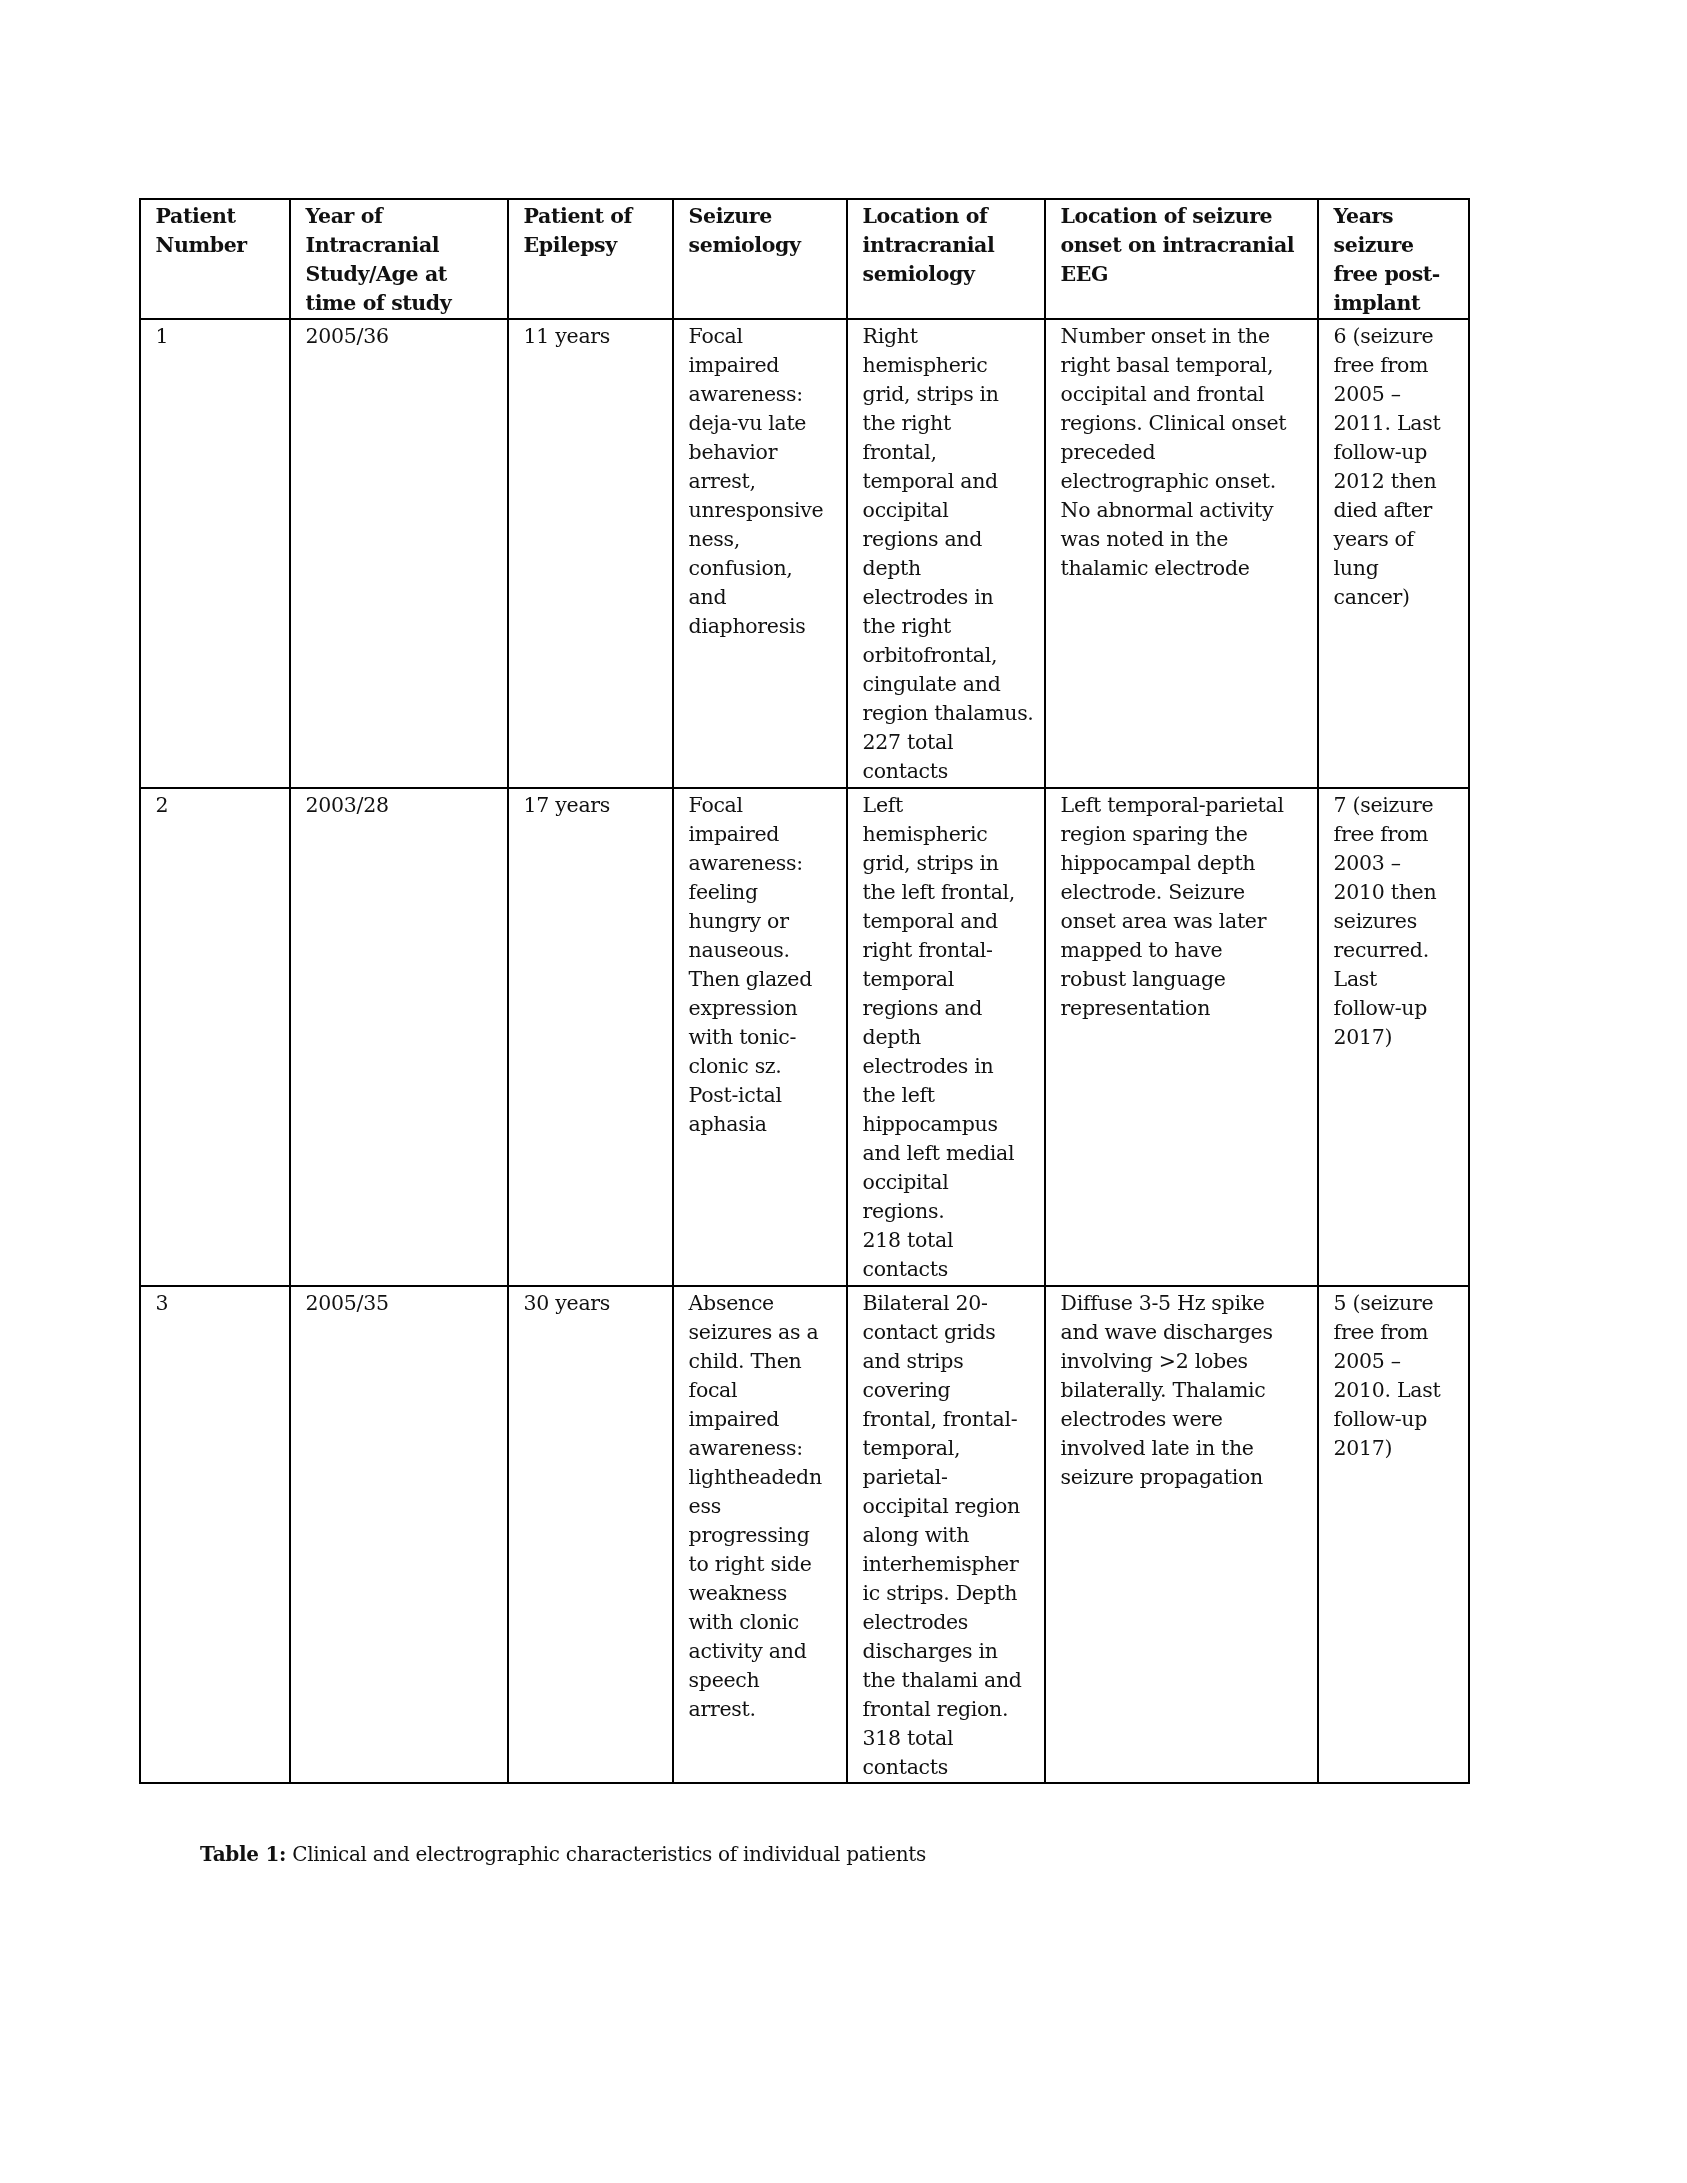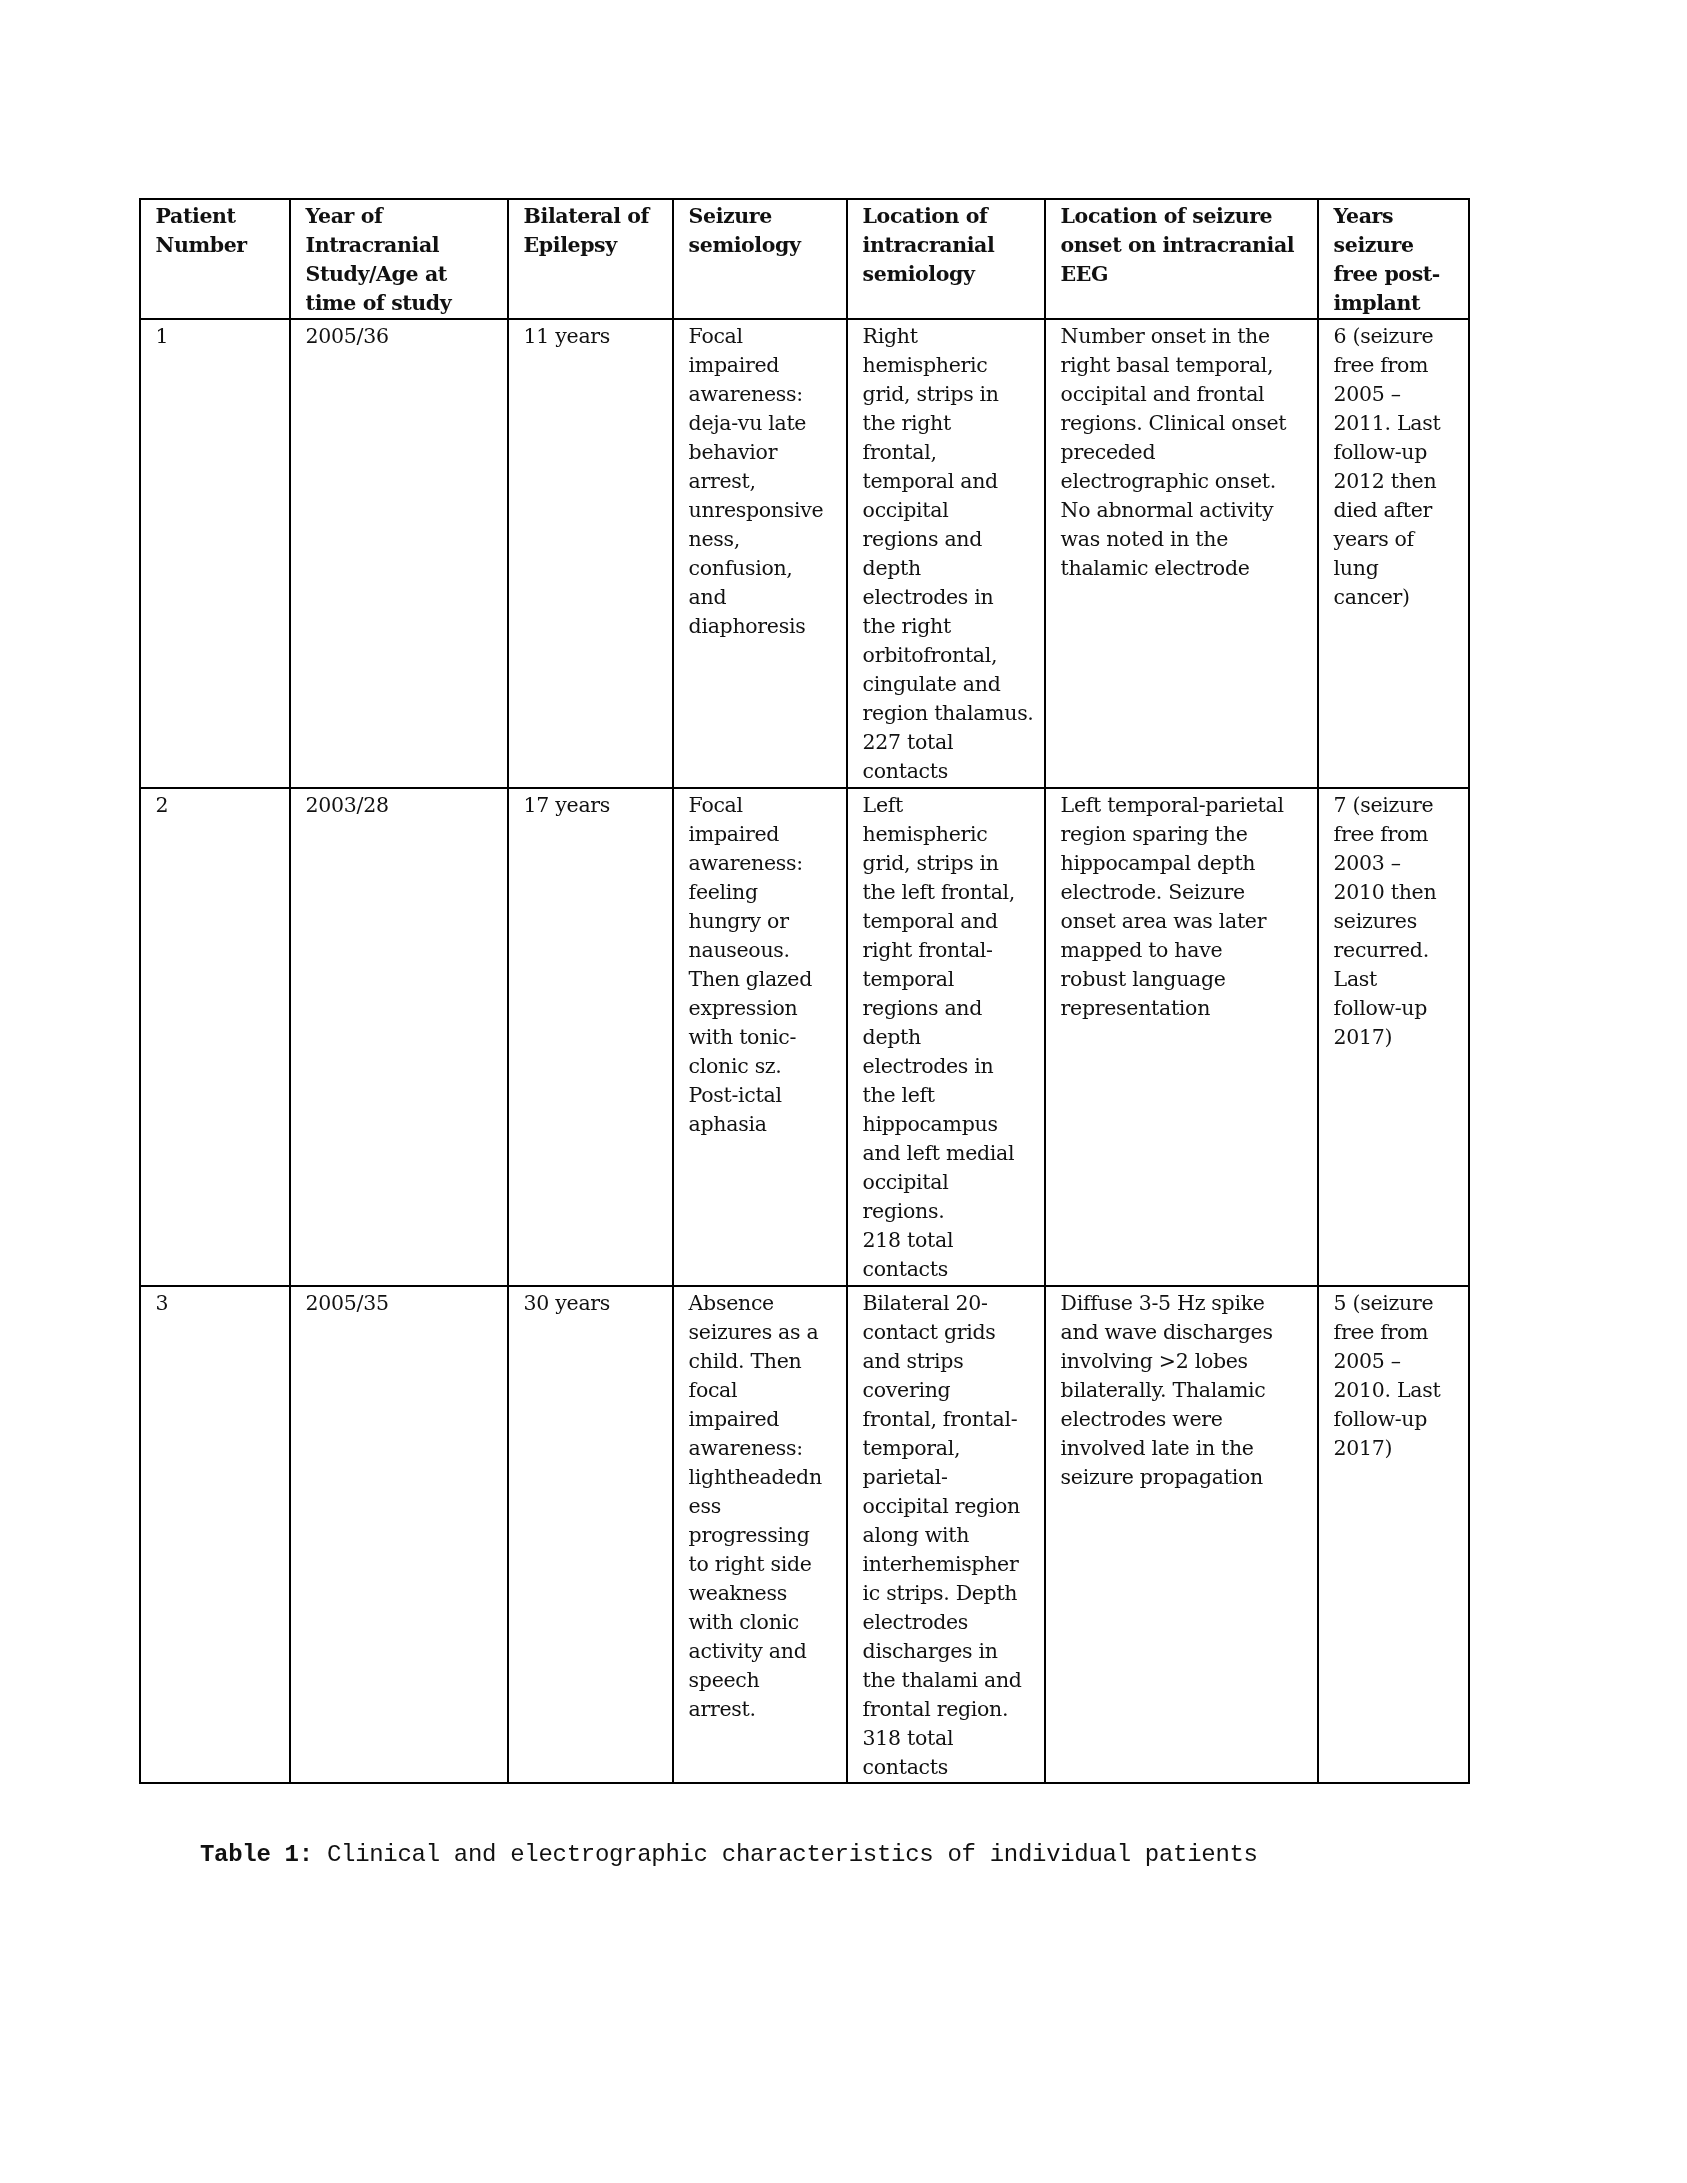--- a/index.html
+++ b/index.html
@@ -56,25 +56,24 @@
   col.c3 { width: 165px; }
   col.c4 { width: 174px; }
   col.c5 { width: 198px; }
   col.c6 { width: 273px; }
   col.c7 { width: 151px; }
   .line { display: block; white-space: nowrap; }
   .caption {
     position: absolute;
     left: 200px;
     top: 1836px;
-    font-size: 24px;
+    font-size: 20px;
     line-height: 37px;
     white-space: nowrap;
     letter-spacing: -0.3px;
-    font-family: Liberation Mono, monospace;
   }
   .caption .label { font-weight: bold; }
 </style>
 </head>
 <body>
 
 <div class="page">
   <table class="patients">
     <colgroup>
       <col class="c1">
@@ -91,21 +90,21 @@
             <span class="line">Patient</span>
             <span class="line">Number</span>
           </th>
         <th>
             <span class="line">Year of</span>
             <span class="line">Intracranial</span>
             <span class="line">Study/Age at</span>
             <span class="line">time of study</span>
           </th>
         <th>
-            <span class="line">Bilateral of</span>
+            <span class="line">Patient of</span>
             <span class="line">Epilepsy</span>
           </th>
         <th>
             <span class="line">Seizure</span>
             <span class="line">semiology</span>
           </th>
         <th>
             <span class="line">Location of</span>
             <span class="line">intracranial</span>
             <span class="line">semiology</span>

